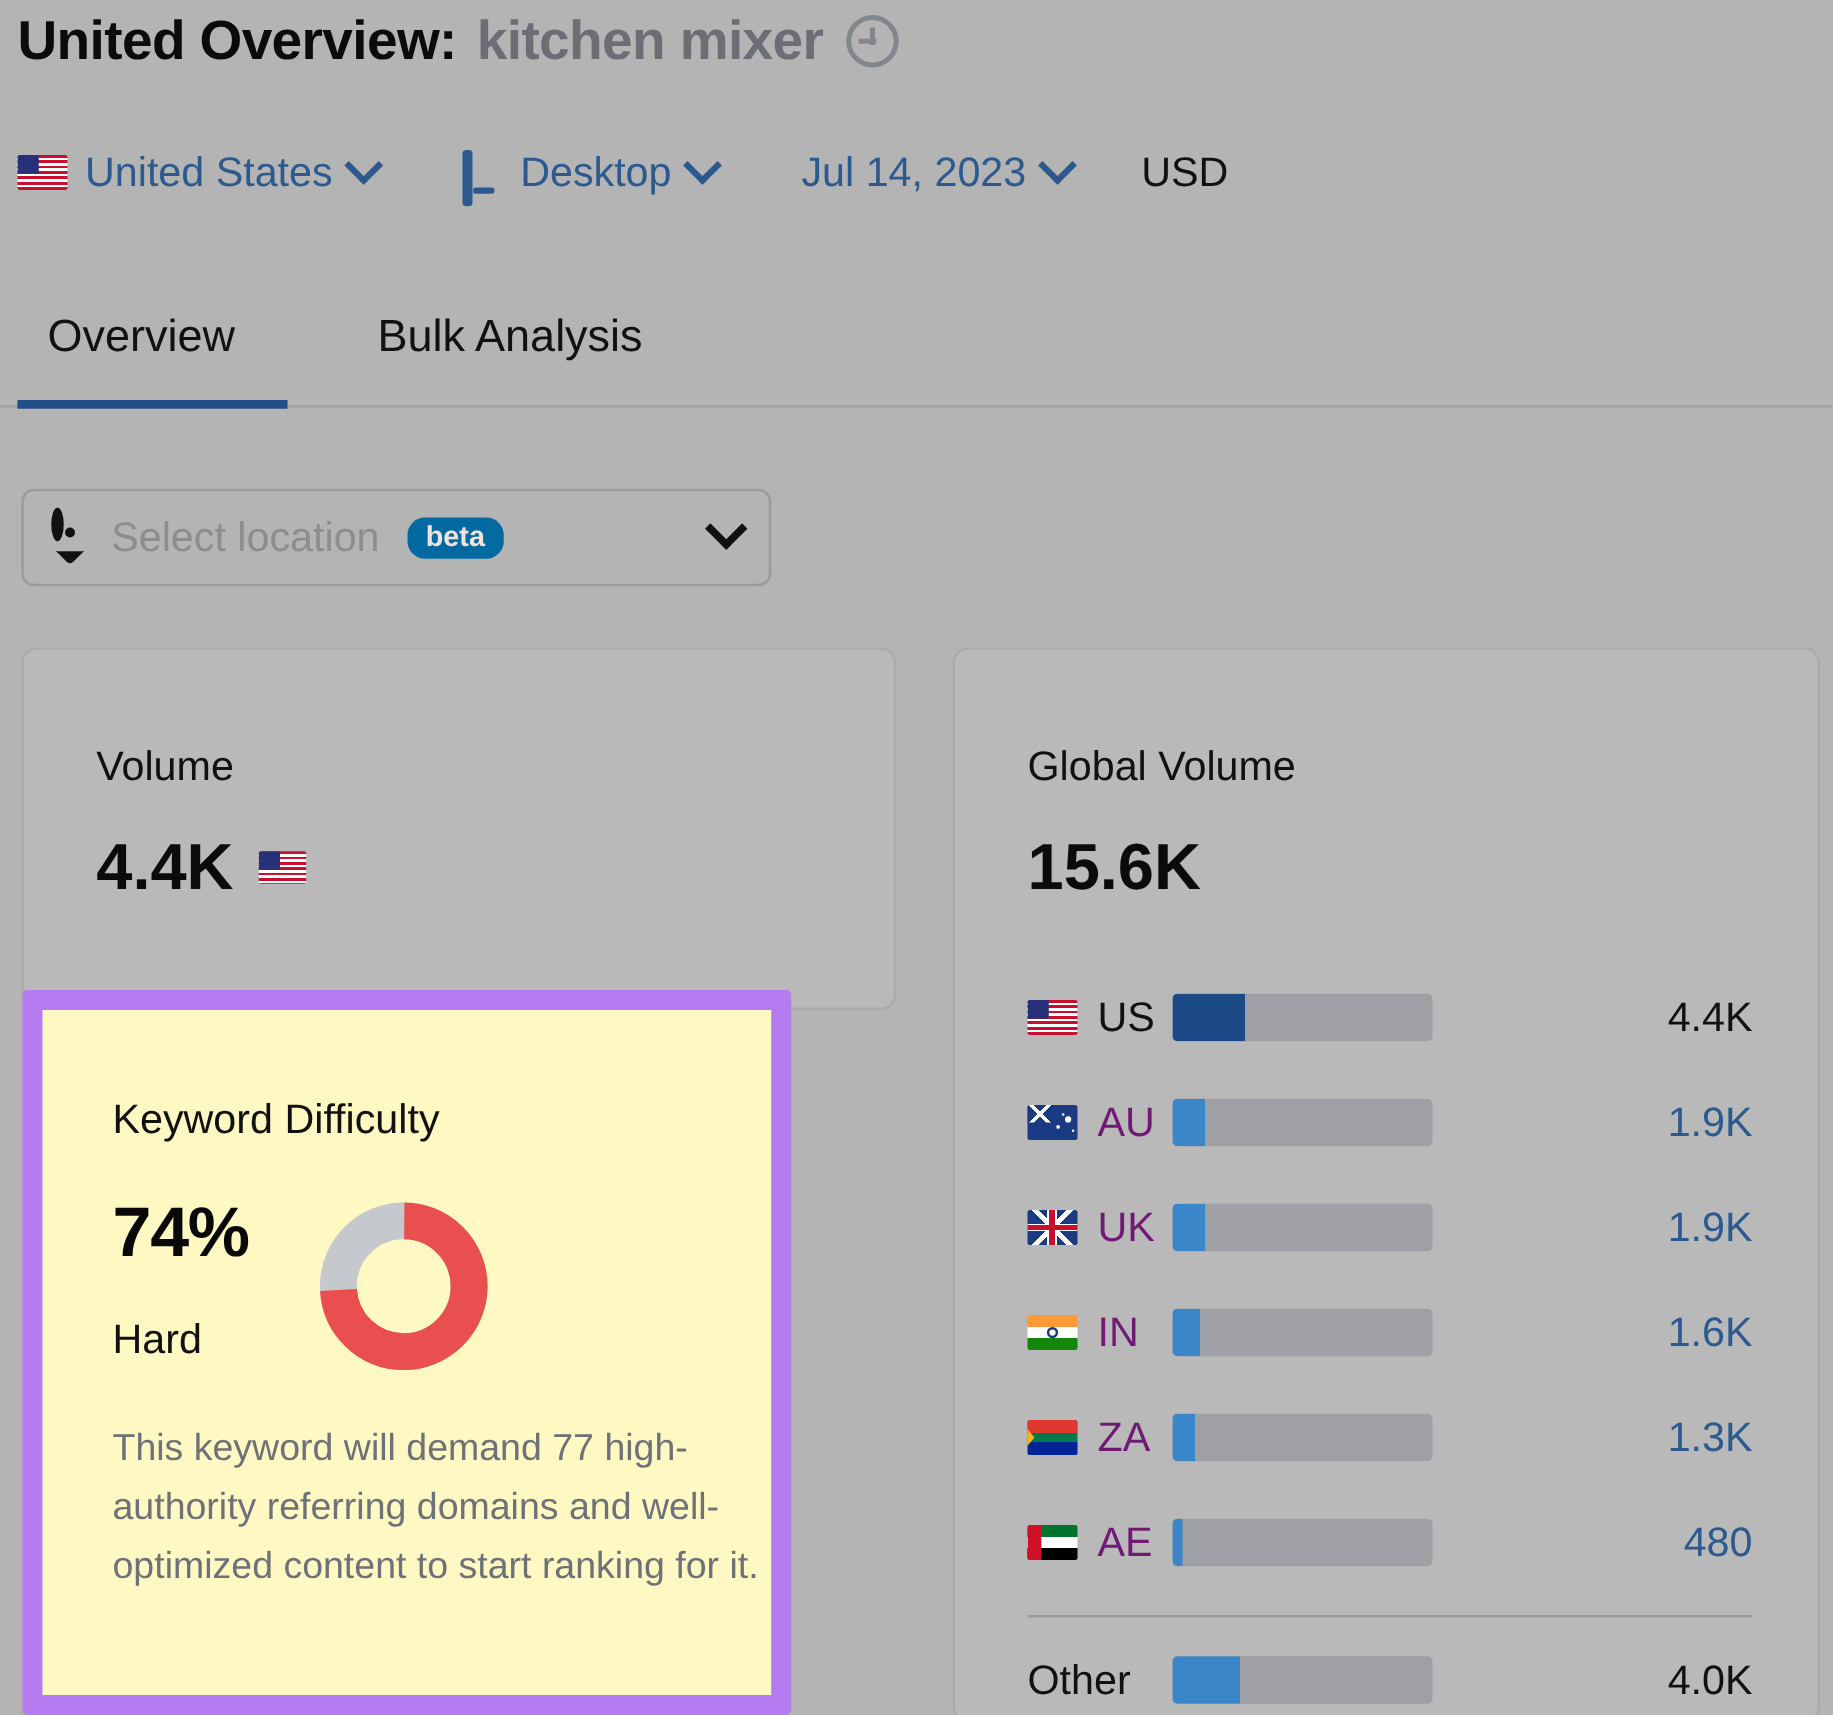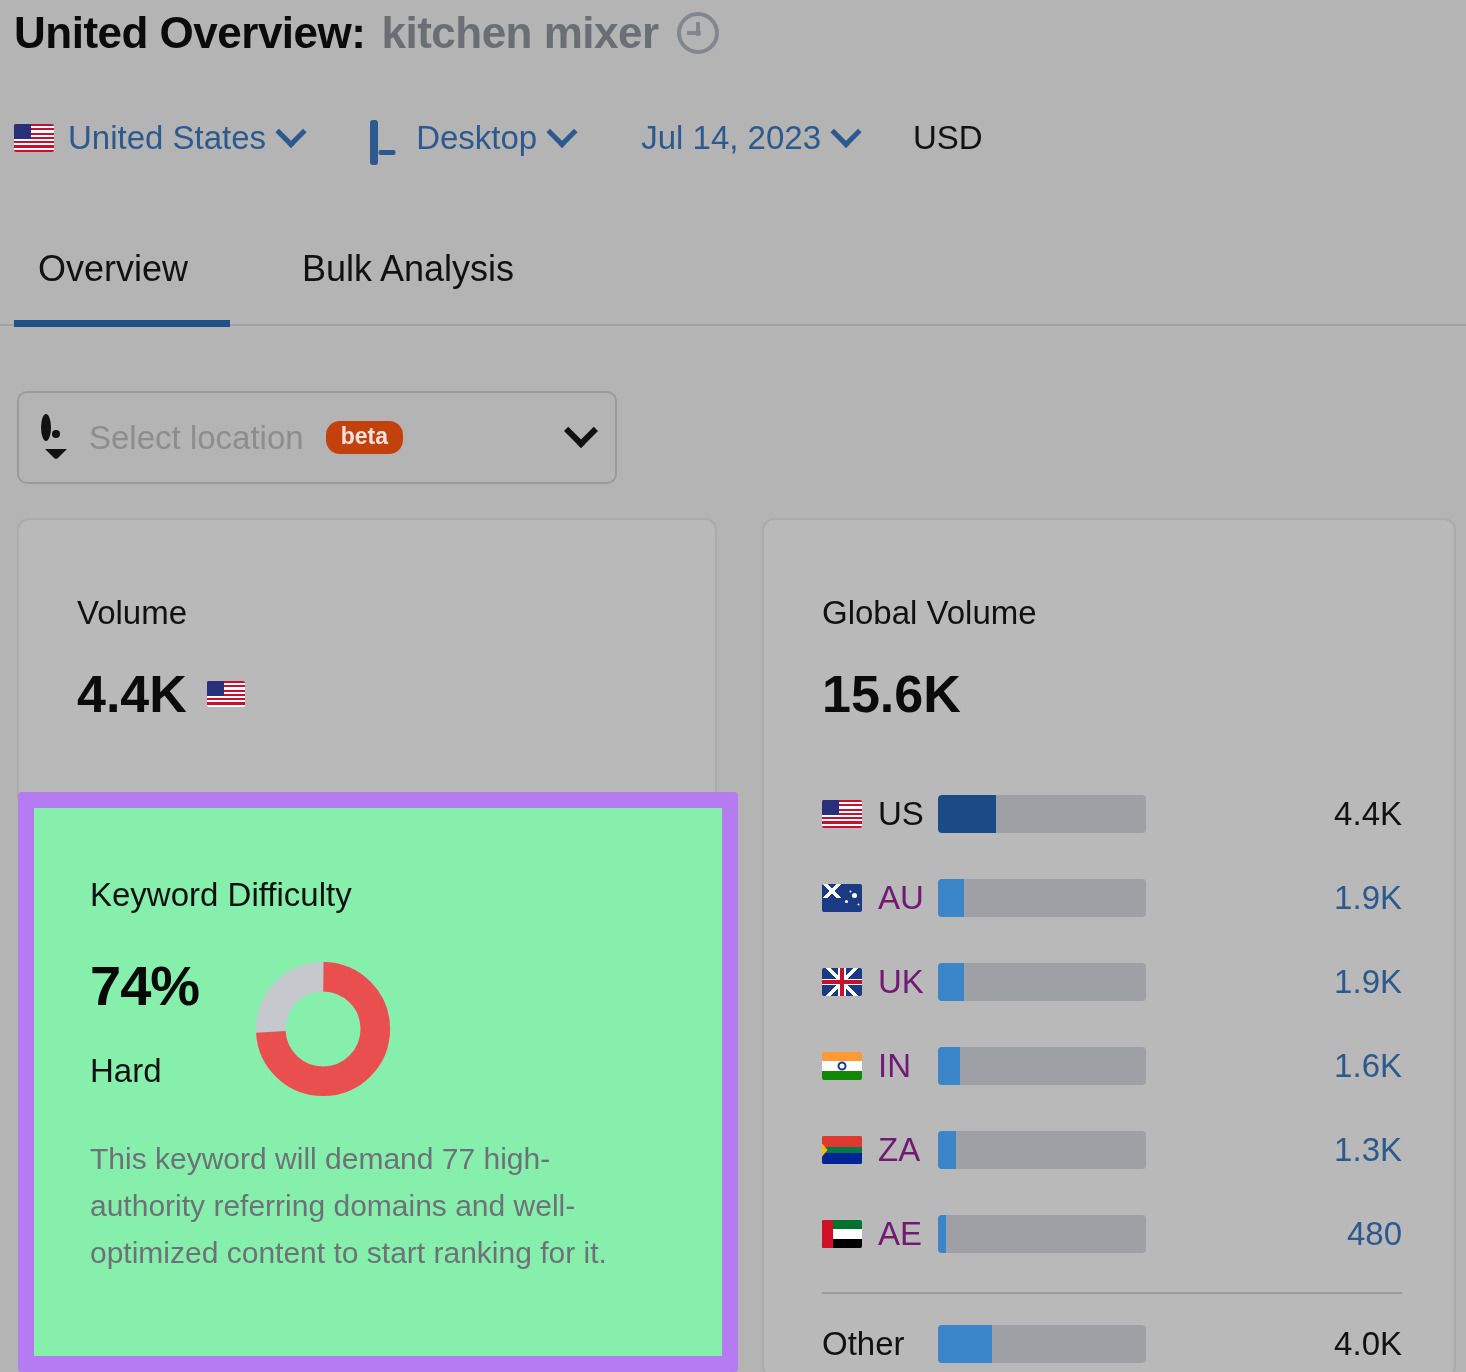--- a/index.html
+++ b/index.html
@@ -164,21 +164,21 @@
     height: 2px;
     background: #a2a2a2;
   }
 
   
   .loc-select {
     position: absolute;
     left: 17px;
     top: 391px;
     width: 600px;
-    height: 93px;
+    height: 78px;
     border: 2px solid #9b9b9b;
     border-radius: 10px;
     box-sizing: border-box;
     display: flex;
     align-items: center;
     padding: 0 22px;
     cursor: pointer;
   }
   .pin {
     width: 30px; height: 38px;
@@ -207,21 +207,21 @@
     background: #111;
     clip-path: polygon(100% 0, 100% 100%, 0 100%);
     border-radius: 0 0 4px 0;
   }
   .loc-placeholder {
     font-size: 33px;
     color: #8d8d8d;
     margin-right: 22px;
   }
   .beta-badge {
-    background: #c2410c;
+    background: #0369a1;
     color: #f3e2dc;
     font-size: 23px;
     font-weight: 700;
     border-radius: 14px;
     padding: 4px 15px 6px;
     line-height: 1;
   }
   .loc-chev {
     margin-left: auto;
     width: 18px; height: 18px;
@@ -259,23 +259,23 @@
   .card-value .flag { margin-left: 20px; width: 38px; height: 26px; }
 
   .vol-label { left: 58px; top: 74px; }
   .vol-value { left: 58px; top: 144px; }
 
   
   .card-kd {
     position: absolute;
     left: 18px;
     top: 792px;
-    width: 720px;
+    width: 615px;
     height: 580px;
-    background: #86efac;
+    background: #fef9c3;
     border: 16px solid #b57bf0;
     border-radius: 4px;
     box-sizing: border-box;
     overflow: hidden;
   }
   .kd-label {
     position: absolute;
     left: 56px; top: 68px;
     font-size: 33px;
     color: #111;

